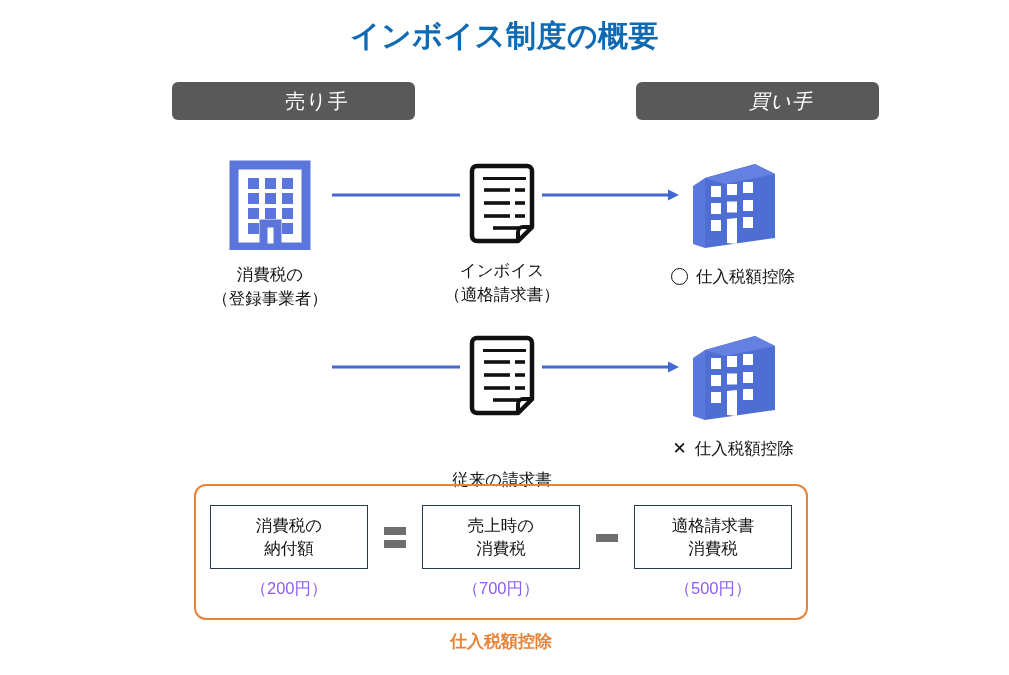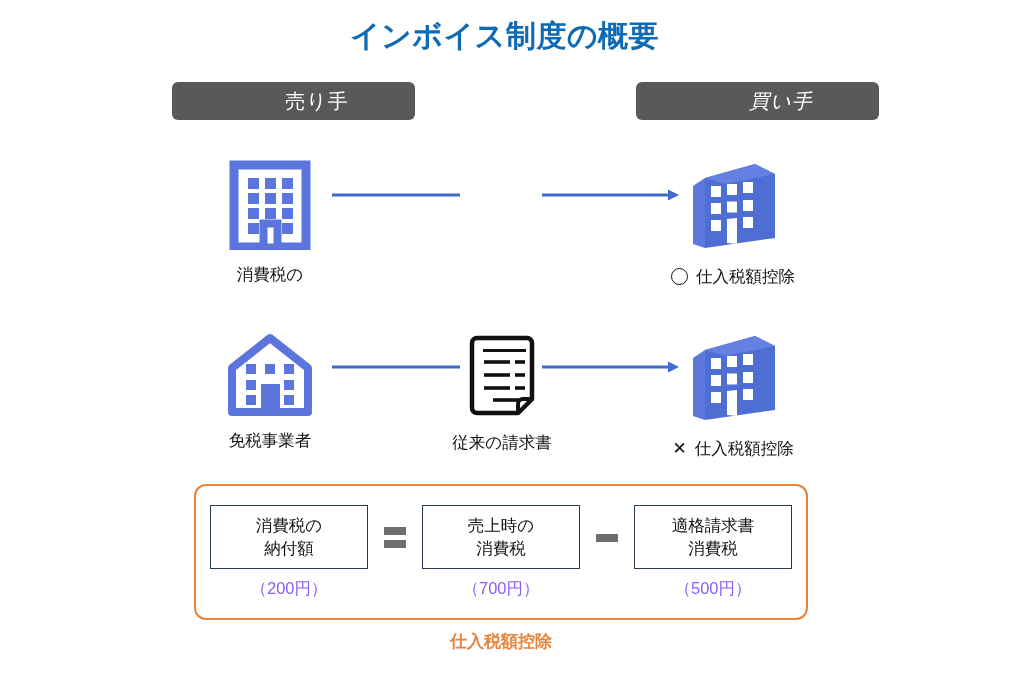--- a/index.html
+++ b/index.html
@@ -62,21 +62,21 @@
     text-align: center;
     white-space: nowrap;
   }
   .caption-line { display: block; }
 
   
   #node-seller-taxable   { top: 160px; left: 190px; width: 160px; }
   #node-invoice          { top: 160px; left: 432px; width: 140px; }
   #node-buyer-deduct     { top: 160px; left: 652px; width: 162px; }
   #node-seller-exempt    { top: 332px; left: 190px; width: 160px; }
-  #node-legacy-invoice   { top: 332px; left: 432px; width: 140px; }
+  #node-legacy-invoice   { top: 332px; left: 432px; width: 140px; gap: 37px; }
   #node-buyer-nodeduct   { top: 332px; left: 652px; width: 162px; }
 
   
   .connector { }
   #arrow-r1-left   { top: 188px; left: 332px; }
   #arrow-r1-right  { top: 188px; left: 542px; }
   #arrow-r2-left   { top: 360px; left: 332px; }
   #arrow-r2-right  { top: 360px; left: 542px; }
 
   
@@ -216,29 +216,52 @@
           <rect x="19" y="48" width="11" height="11"></rect>
           <rect x="36" y="48" width="11" height="11"></rect>
           <rect x="53" y="48" width="11" height="11"></rect>
           <rect x="19" y="63" width="11" height="11"></rect>
           <rect x="53" y="63" width="11" height="11"></rect>
         </g>
       </svg>
     </span>
     <div class="node-caption">
       <span class="caption-line">消費税の</span>
+      <span class="caption-line">（登録事業者）</span>
     </div>
   </div>
 
   <div class="abs connector" id="arrow-r1-left">
     <svg width="130" height="14" viewBox="0 0 130 14" xmlns="http://www.w3.org/2000/svg">
       <line x1="0" y1="7" x2="128" y2="7" stroke="#4169cf" stroke-width="3"></line>
     </svg>
   </div>
 
+  <div class="abs node" id="node-invoice">
+    <span>
+      <svg width="70" height="86" viewBox="0 0 70 86" xmlns="http://www.w3.org/2000/svg">
+        <path d="M10 6 h50 a5 5 0 0 1 5 5 v56 l-14 14 h-41 a5 5 0 0 1 -5 -5 v-65 a5 5 0 0 1 5 -5 z" fill="#ffffff" stroke="#111111" stroke-width="4.5" stroke-linejoin="round"></path>
+        <path d="M65 67 l-14 14 v-9 a5 5 0 0 1 5 -5 z" fill="#ffffff" stroke="#111111" stroke-width="4" stroke-linejoin="round"></path>
+        <line x1="16" y1="18.5" x2="59" y2="18.5" stroke="#111111" stroke-width="3.2"></line>
+        <g stroke="#111111" stroke-width="3.6">
+          <line x1="17" y1="30" x2="43" y2="30"></line>
+          <line x1="48" y1="30" x2="58" y2="30"></line>
+          <line x1="17" y1="43" x2="43" y2="43"></line>
+          <line x1="48" y1="43" x2="58" y2="43"></line>
+          <line x1="17" y1="56" x2="43" y2="56"></line>
+          <line x1="48" y1="56" x2="58" y2="56"></line>
+          <line x1="26" y1="68" x2="52" y2="68"></line>
+        </g>
+      </svg>
+    </span>
+    <div class="node-caption">
+      <span class="caption-line">インボイス</span>
+      <span class="caption-line">（適格請求書）</span>
+    </div>
+  </div>
 
   <div class="abs connector" id="arrow-r1-right">
     <svg width="140" height="14" viewBox="0 0 140 14" xmlns="http://www.w3.org/2000/svg">
       <line x1="0" y1="7" x2="126" y2="7" stroke="#4169cf" stroke-width="3"></line>
       <polygon points="126,1.5 137,7 126,12.5" fill="#4169cf"></polygon>
     </svg>
   </div>
 
   <div class="abs node" id="node-buyer-deduct">
     <span>
@@ -258,40 +281,20 @@
         </g>
         <polygon points="40,59 50,58 50,84 40,83" fill="#ffffff"></polygon>
       </svg>
     </span>
     <div class="node-caption result-row">
       <span class="mark-circle"></span>
       <span>仕入税額控除</span>
     </div>
   </div>
 
-  <div class="abs node" id="node-seller-exempt">
-    <span>
-      <svg width="88" height="84" viewBox="0 0 88 84" xmlns="http://www.w3.org/2000/svg">
-        <path d="M6 36 L44 6 L82 36 L82 80 L6 80 Z" fill="none" stroke="#5b75dd" stroke-width="8" stroke-linejoin="round"></path>
-        <g fill="#5b75dd">
-          <rect x="20" y="32" width="10" height="10"></rect>
-          <rect x="39" y="32" width="10" height="10"></rect>
-          <rect x="58" y="32" width="10" height="10"></rect>
-          <rect x="20" y="48" width="10" height="10"></rect>
-          <rect x="58" y="48" width="10" height="10"></rect>
-          <rect x="20" y="63" width="10" height="10"></rect>
-          <rect x="58" y="63" width="10" height="10"></rect>
-        </g>
-        <rect x="35" y="52" width="19" height="28" fill="#5b75dd"></rect>
-      </svg>
-    </span>
-    <div class="node-caption">
-      <span class="caption-line">免税事業者</span>
-    </div>
-  </div>
 
   <div class="abs connector" id="arrow-r2-left">
     <svg width="130" height="14" viewBox="0 0 130 14" xmlns="http://www.w3.org/2000/svg">
       <line x1="0" y1="7" x2="128" y2="7" stroke="#4169cf" stroke-width="3"></line>
     </svg>
   </div>
 
   <div class="abs node" id="node-legacy-invoice">
     <span>
       <svg width="70" height="86" viewBox="0 0 70 86" xmlns="http://www.w3.org/2000/svg">

